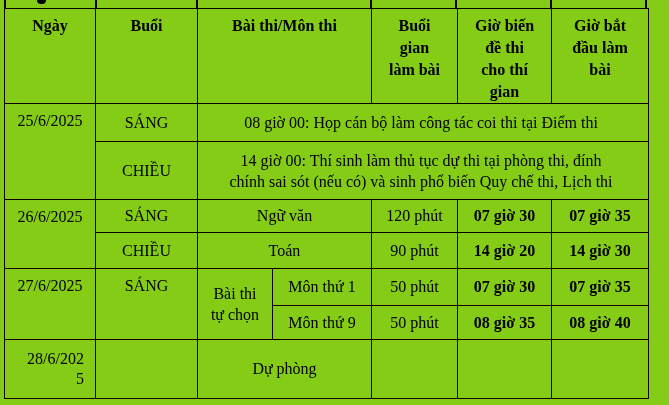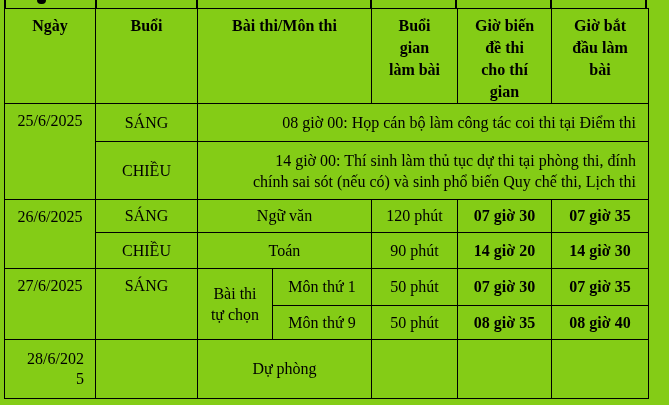--- a/index.html
+++ b/index.html
@@ -61,21 +61,21 @@
   }
   tr.hrow  { height: 92px; }
   tr.r1    { height: 38px; }
   tr.r2    { height: 58px; }
   tr.r3    { height: 33px; }
   tr.r4    { height: 36px; }
   tr.r5    { height: 37px; margin-top: 16px; }
   tr.r6    { height: 34px; }
   tr.r7    { height: 59px; }
   td.v-top   { vertical-align: top; padding-top: 8px; font-family: Liberation Serif, serif; }
-  td.left    { text-align: right; padding-left: 8px; padding-right: 12px; line-height: 21px; }
+  td.left    { text-align: center; padding-left: 8px; padding-right: 12px; line-height: 21px; }
   td.bold    { font-weight: bold; }
   td.lines   { line-height: 21px; }
   td.date-wrap { text-align: right; padding-right: 11px; line-height: 20px; }
 </style>
 </head>
 <body>
 
 <div class="canvas">
 
   <span class="tick t0"></span>

